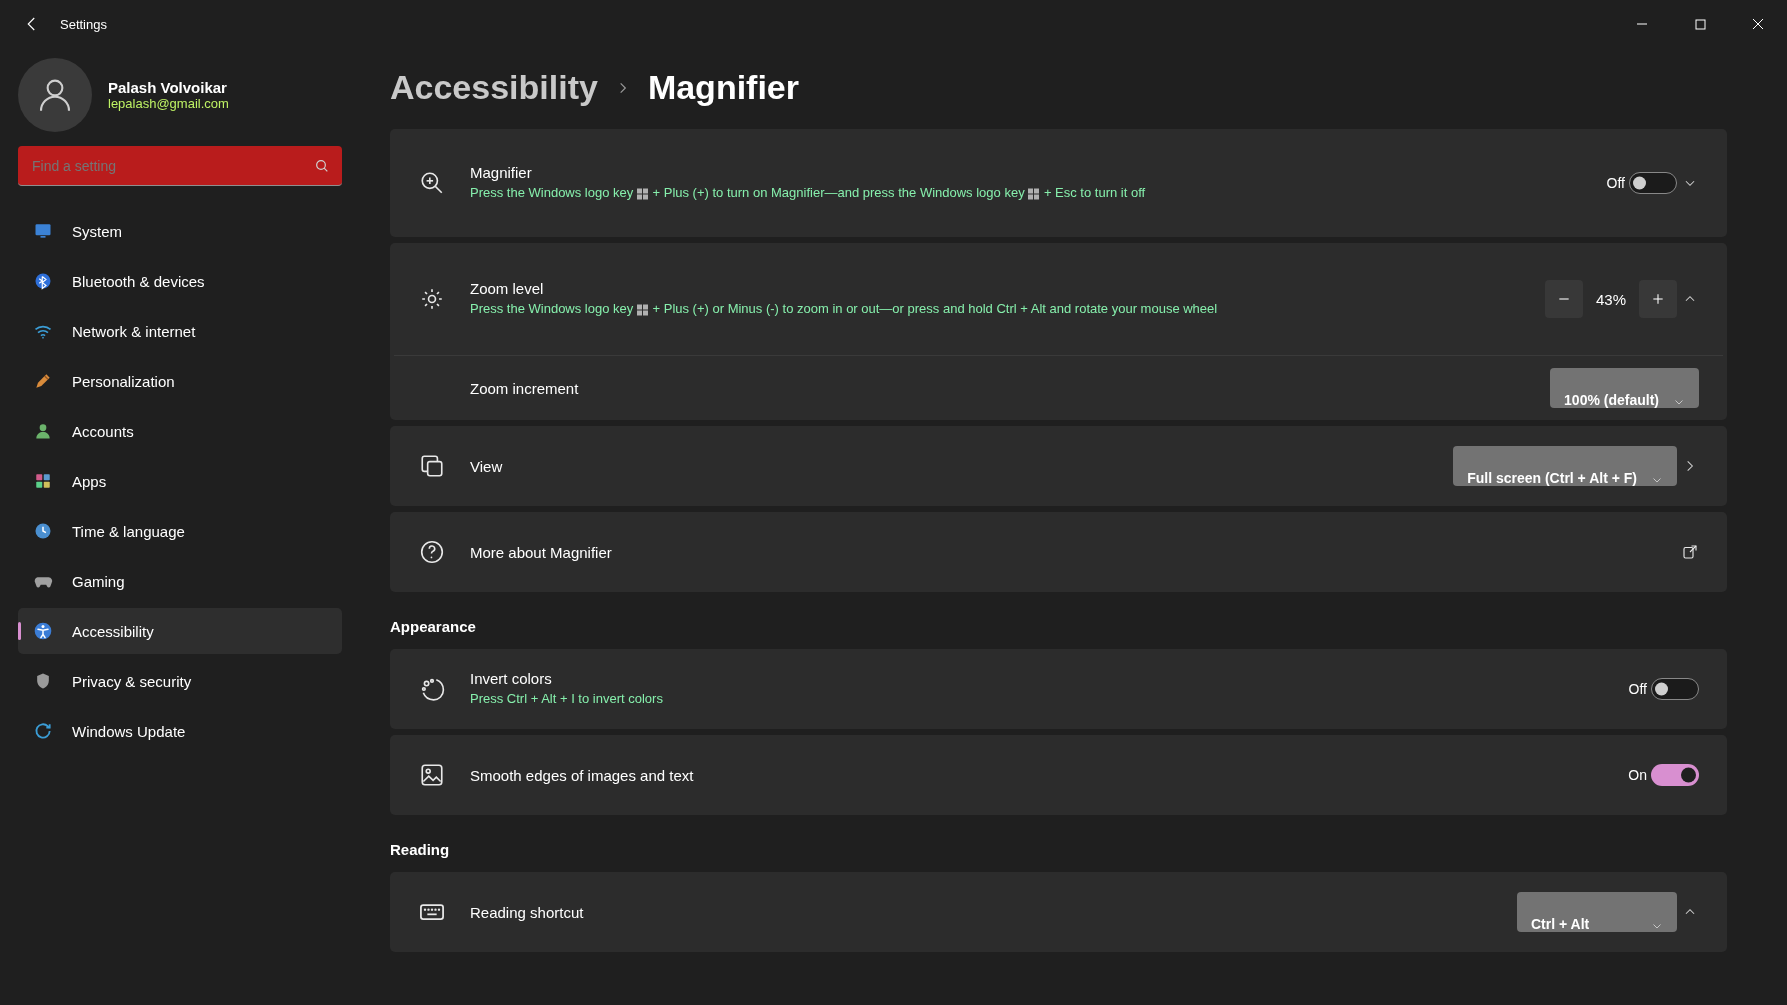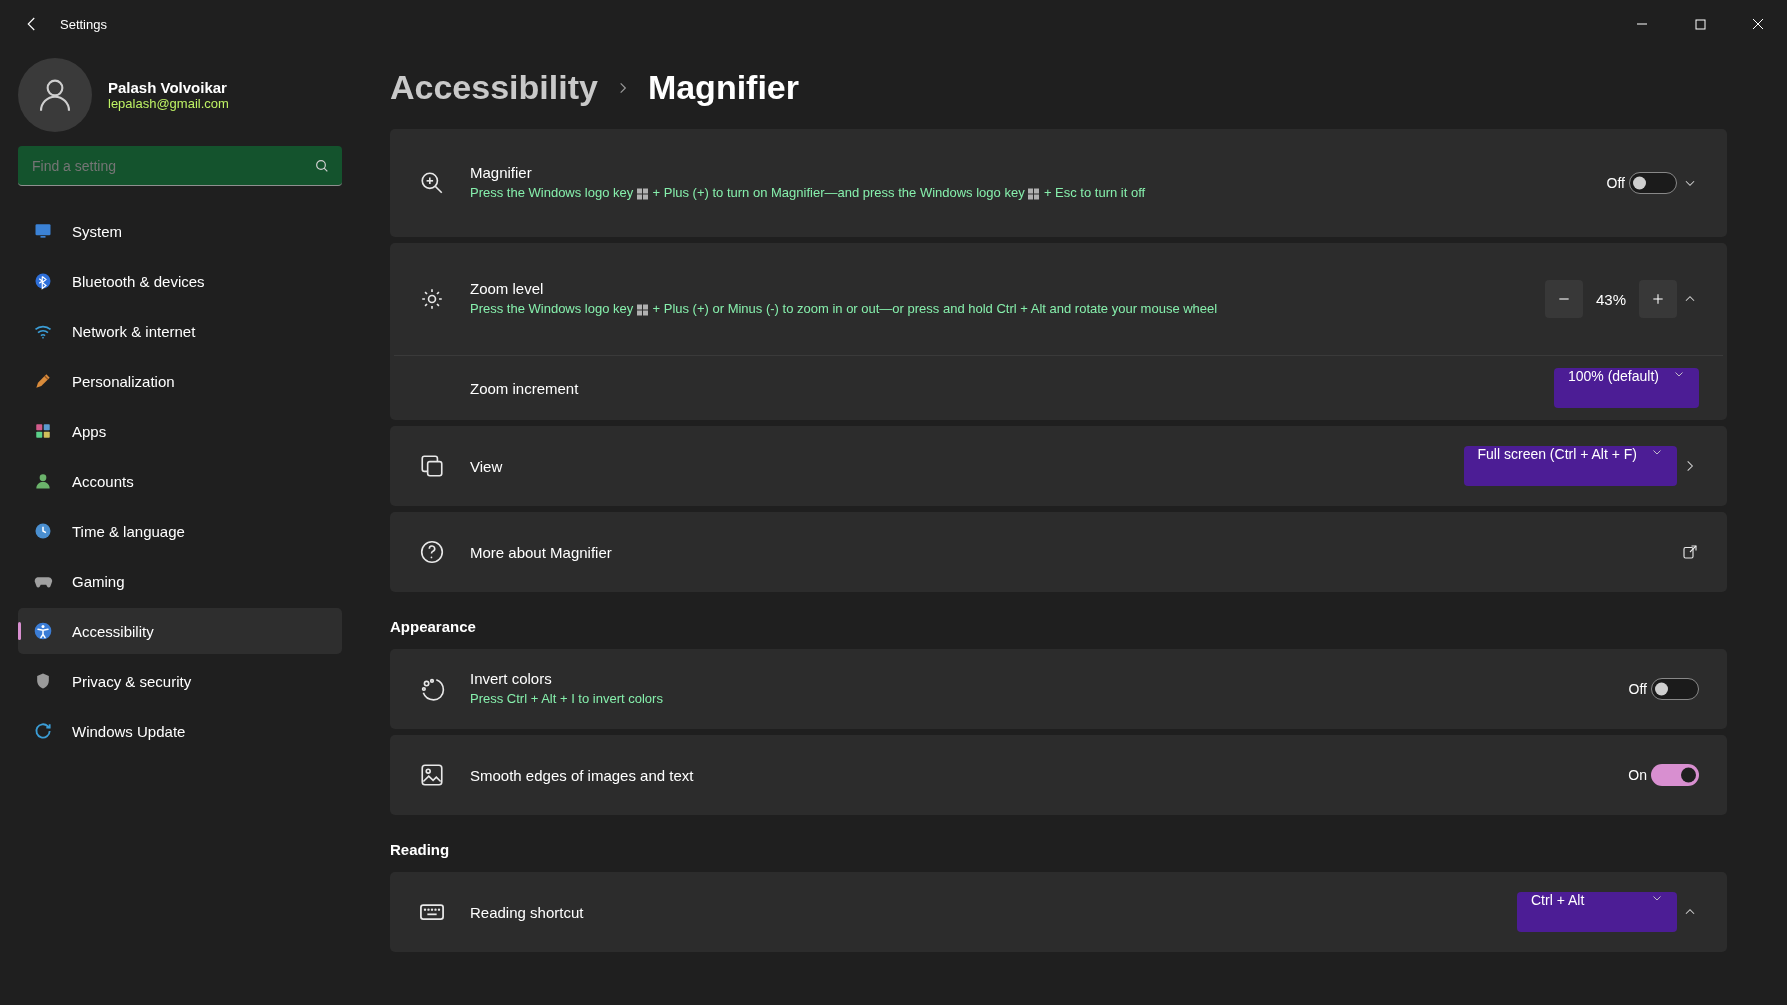--- a/index.html
+++ b/index.html
@@ -68,21 +68,21 @@
 .profile-name { font-size: 15px; font-weight: 600; }
 .profile-email { font-size: 13px; color: #bef264; }
 
 .search-wrap {
   position: relative;
   margin-bottom: 22px;
 }
 .search {
   width: 100%;
   height: 40px;
-  background: #14532d;
+  background: #b91c1c;
   border: none;
   border-bottom: 1.5px solid #8f8f8f;
   border-radius: 4px;
   color: #cfcfcf;
   padding: 0 40px 0 14px;
   font-size: 14px;
   outline: none;
 }
 .search-icon-wrap {
   position: absolute; right: 12px; top: 50%; transform: translateY(-50%);
@@ -182,28 +182,29 @@
   width: 38px; height: 38px;
   background: #383838;
   border-radius: 4px;
   display: flex; align-items: center; justify-content: center;
   cursor: pointer;
   color: #fff;
 }
 .zoom-value { font-size: 15px; min-width: 48px; text-align: center; }
 
 .dropdown {
-  background: #4c1d95;
+  background: #737373;
   border-radius: 4px;
   height: 40px;
-  display: flex; align-items: flex-start;
+  display: flex; align-items: flex-end;
   padding: 0 14px;
   gap: 14px;
   cursor: pointer;
   font-size: 14px;
+  font-weight: bold;
 }
 
 .divider {
   height: 1px; background: #3a3a3a; margin: 0 4px;
 }
 
 .section-header {
   font-size: 15px; font-weight: 600;
   margin: 26px 0 14px 0;
 }
@@ -305,37 +306,37 @@
           <span class="nav-icon">
             <svg width="20" height="20" viewBox="0 0 24 24" fill="none">
               <path d="M4 20l2-6 10-10 4 4-10 10-6 2z" fill="#d98b3b"></path>
               <path d="M14 6l4 4" stroke="#8a5020" stroke-width="1.5"></path>
             </svg>
           </span>
           <span>Personalization</span>
         </div>
         <div class="nav-item">
           <span class="nav-icon">
+            <svg width="20" height="20" viewBox="0 0 24 24" fill="#6bb36b">
+              <circle cx="12" cy="8" r="4"></circle>
+              <path d="M4 21c0-4.4 3.6-8 8-8s8 3.6 8 8z"></path>
+            </svg>
+          </span>
+          <span>Accounts</span>
+        </div>
+        <div class="nav-item">
+          <span class="nav-icon">
             <svg width="18" height="18" viewBox="0 0 24 24">
               <rect x="3" y="3" width="8" height="8" rx="1" fill="#d05b8a"></rect>
               <rect x="13" y="3" width="8" height="8" rx="1" fill="#5b9bd0"></rect>
               <rect x="3" y="13" width="8" height="8" rx="1" fill="#5bd08a"></rect>
               <rect x="13" y="13" width="8" height="8" rx="1" fill="#d0c05b"></rect>
             </svg>
           </span>
           <span>Apps</span>
-        </div>
-        <div class="nav-item">
-          <span class="nav-icon">
-            <svg width="20" height="20" viewBox="0 0 24 24" fill="#6bb36b">
-              <circle cx="12" cy="8" r="4"></circle>
-              <path d="M4 21c0-4.4 3.6-8 8-8s8 3.6 8 8z"></path>
-            </svg>
-          </span>
-          <span>Accounts</span>
         </div>
         <div class="nav-item">
           <span class="nav-icon">
             <svg width="20" height="20" viewBox="0 0 24 24">
               <circle cx="12" cy="12" r="9" fill="#4a8fd0"></circle>
               <path d="M12 7v5l3.5 2" stroke="#fff" stroke-width="1.8" fill="none"></path>
             </svg>
           </span>
           <span>Time &amp; language</span>
         </div>

